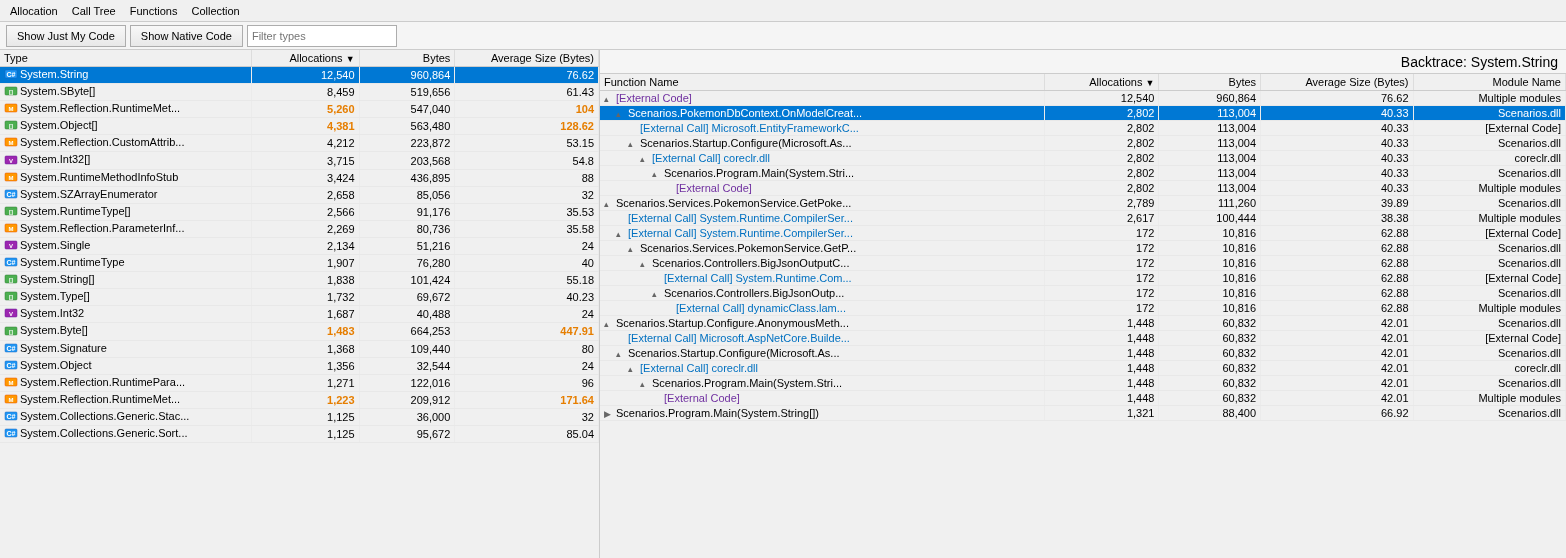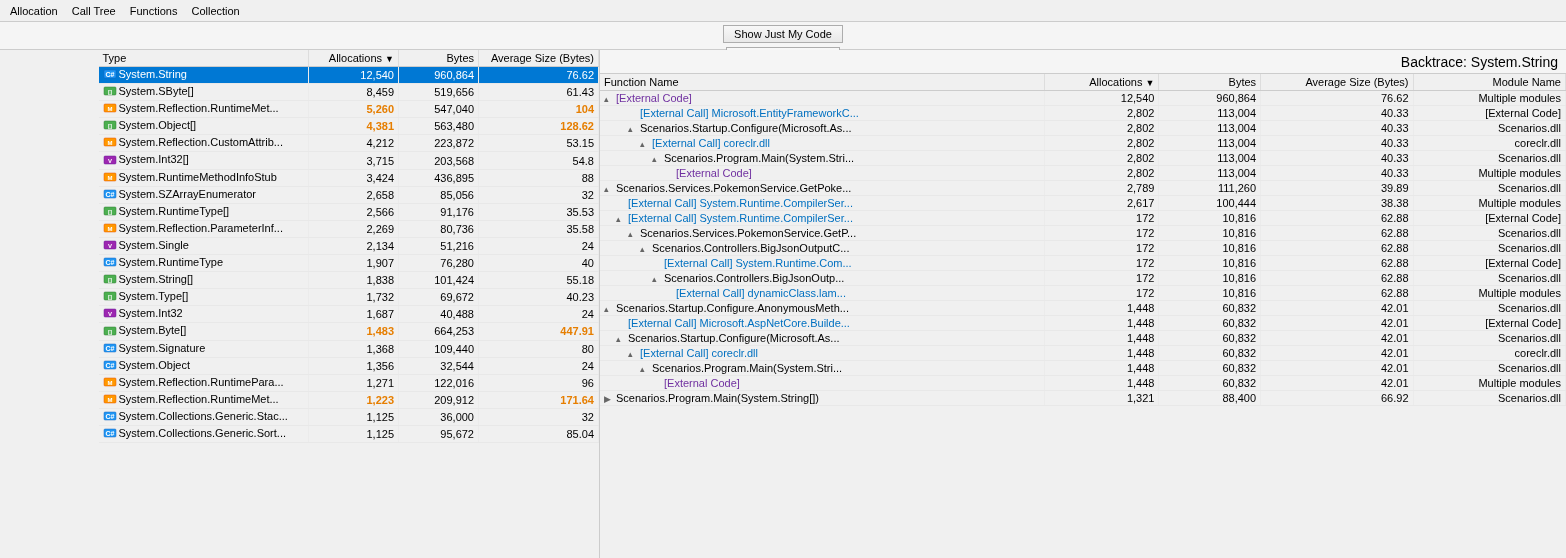--- a/index.html
+++ b/index.html
@@ -1,27 +1,27 @@
 <!DOCTYPE html>
 <html><head>
   <meta charset="utf-8">
   <style>
     * { box-sizing: border-box; margin: 0; padding: 0; }
     body { font-family: 'Segoe UI', Tahoma, Geneva, Verdana, sans-serif; font-size: 11px; background: #f0f0f0; color: #000; overflow: hidden; }
     
     .top-menu { display: flex; align-items: center; background: #f0f0f0; border-bottom: 1px solid #ccc; padding: 2px 4px; gap: 2px; height: 22px; text-align: center; }
     .menu-item { padding: 2px 6px; cursor: pointer; font-size: 11px; }
     
-    .toolbar { display: flex; align-items: center; background: #f5f5f5; border-bottom: 1px solid #ccc; padding: 3px 6px; gap: 4px; height: 28px; flex-direction: column; }
+    .toolbar { display: flex; align-items: center; background: #f5f5f5; border-bottom: 1px solid #ccc; padding: 3px 6px; gap: 4px; height: 28px; }
     .btn { border: 1px solid #adadad; background: linear-gradient(to bottom, #f8f8f8, #e8e8e8); padding: 2px 10px; font-size: 11px; cursor: pointer; height: 22px; }
     .filter-input { border: 1px solid #adadad; padding: 2px 4px; font-size: 11px; height: 22px; width: 150px; background: white; }
     
     .main-container { display: flex; height: calc(558px - 50px); }
     
-    .left-panel { width: 600px; display: flex; flex-direction: column; border-right: 1px solid #ccc; align-items: flex-end; }
+    .left-panel { width: 600px; display: flex; flex-direction: column; border-right: 1px solid #ccc; }
     .right-panel { flex: 1; display: flex; flex-direction: column; }
     
     .panel-header { display: flex; align-items: center; background: #f5f5f5; border-bottom: 1px solid #ccc; height: 24px; justify-content: flex-end; padding-right: 8px; }
     .backtrace-label { font-size: 14px; color: #000; }
     
     .table-wrapper { overflow-y: auto; flex: 1; }
     
     table { width: 100%; border-collapse: collapse; }
     th { background: #f0f0f0; border-bottom: 1px solid #ccc; border-right: 1px solid #ddd; padding: 2px 4px; text-align: right; font-weight: normal; font-size: 11px; position: sticky; top: 0; z-index: 10; white-space: nowrap; }
     th.left-align { text-align: left; }
@@ -337,20 +337,29 @@
         <tbody id="right-tbody">
         <tr>
     <td class="left" style="padding-left:4px">
       <span class="tree-expand">▴</span><span class="ext-code">[External Code]</span>
     </td>
     <td class="right">12,540</td>
     <td class="right">960,864</td>
     <td class="right">76.62</td>
     <td class="right">Multiple modules</td>
   </tr>
+            <tr class="selected">
+    <td class="left" style="padding-left:16px">
+      <span class="tree-expand">▴</span><span class="">Scenarios.PokemonDbContext.OnModelCreat...</span>
+    </td>
+    <td class="right">2,802</td>
+    <td class="right">113,004</td>
+    <td class="right">40.33</td>
+    <td class="right">Scenarios.dll</td>
+  </tr>
             <tr>
     <td class="left" style="padding-left:28px">
       <span class="tree-expand"></span><span class="ext-call">[External Call] Microsoft.EntityFrameworkC...</span>
     </td>
     <td class="right">2,802</td>
     <td class="right">113,004</td>
     <td class="right">40.33</td>
     <td class="right">[External Code]</td>
   </tr>
             <tr>

